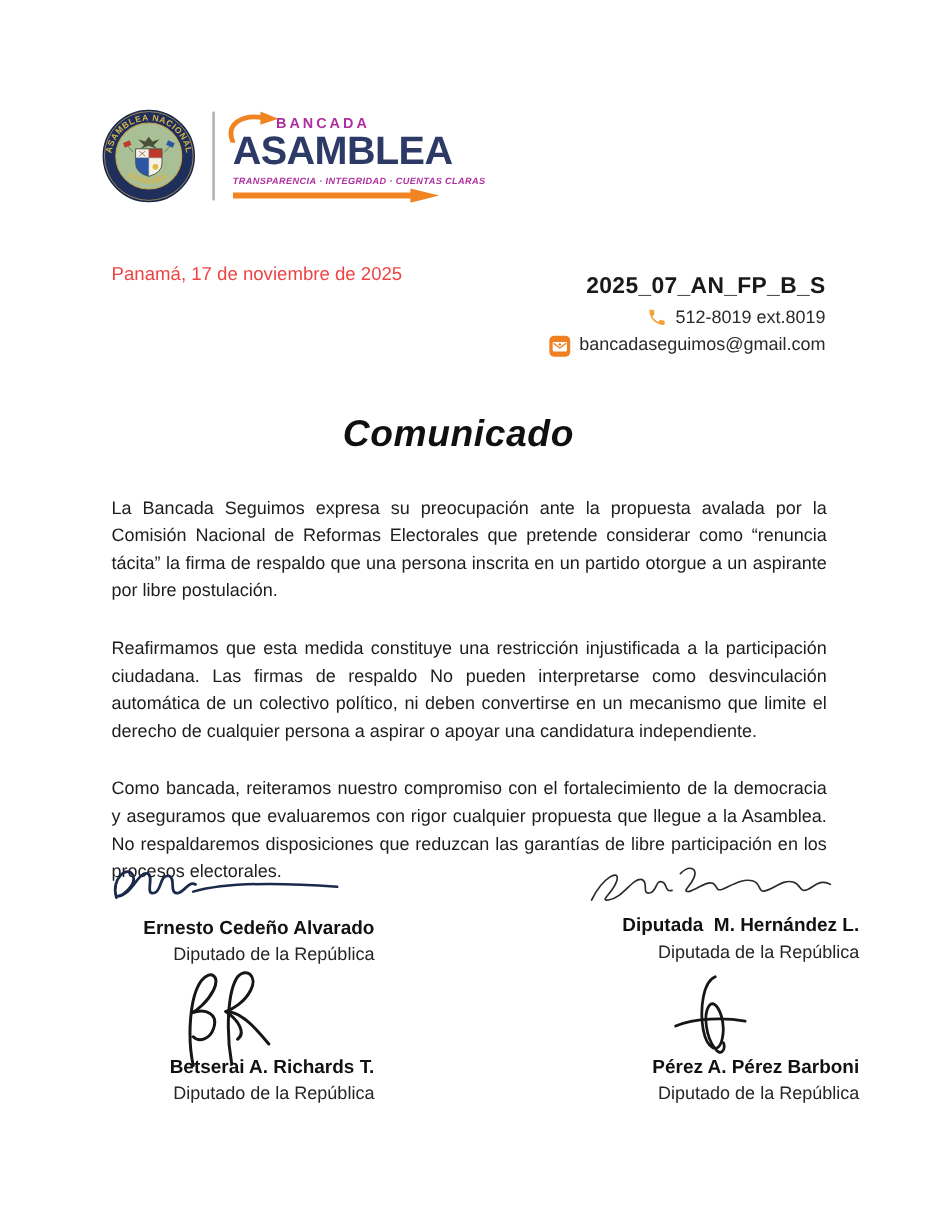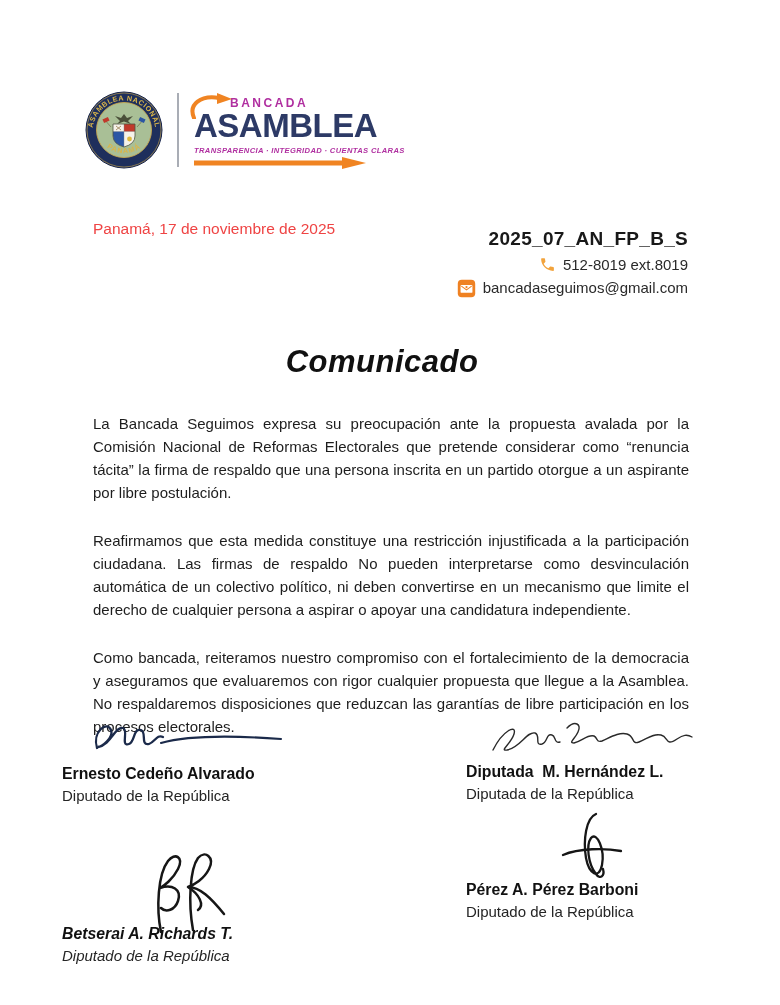--- a/index.html
+++ b/index.html
@@ -31,24 +31,24 @@
   .contact-row{display:flex;justify-content:flex-end;gap:7px;margin-top:6px;font-size:15px;color:#2a2a2a;}
   .phone-icon{width:17px;height:17px;}
   .email-icon{width:19px;height:19px;}
   
   .doc-title{position:absolute;left:0;right:16px;top:344px;text-align:center;
     font-size:31px;font-weight:bold;font-style:italic;letter-spacing:0.5px;color:#101010;}
   
   .doc-body{position:absolute;left:93px;top:412px;width:596px;}
   .doc-body p{font-size:15px;line-height:23px;text-align:justify;color:var(--ink);margin-bottom:25px;}
   
-  .sig-block{position:absolute;width:250px;text-align:left;}
+  .sig-block{position:absolute;width:250px;text-align:right;}
   .sig-1{left:62px;top:716px;}
   .sig-2{left:466px;top:712px;}
-  .sig-3{left:62px;top:852px;font-style:italic;}
+  .sig-3{left:62px;top:808px;}
   .sig-4{left:466px;top:810px;}
   .sig-art{display:block;margin:0 auto;}
   .sig-3 .sig-art,.sig-4 .sig-art{margin-bottom:-14px;}
   .sig-name{font-size:15.8px;font-weight:bold;color:#111;margin-top:3px;white-space:pre;}
   .sig-title{font-size:15px;color:#252525;margin-top:4px;}
 </style>
 </head>
 <body>
 
 <div class="page">

